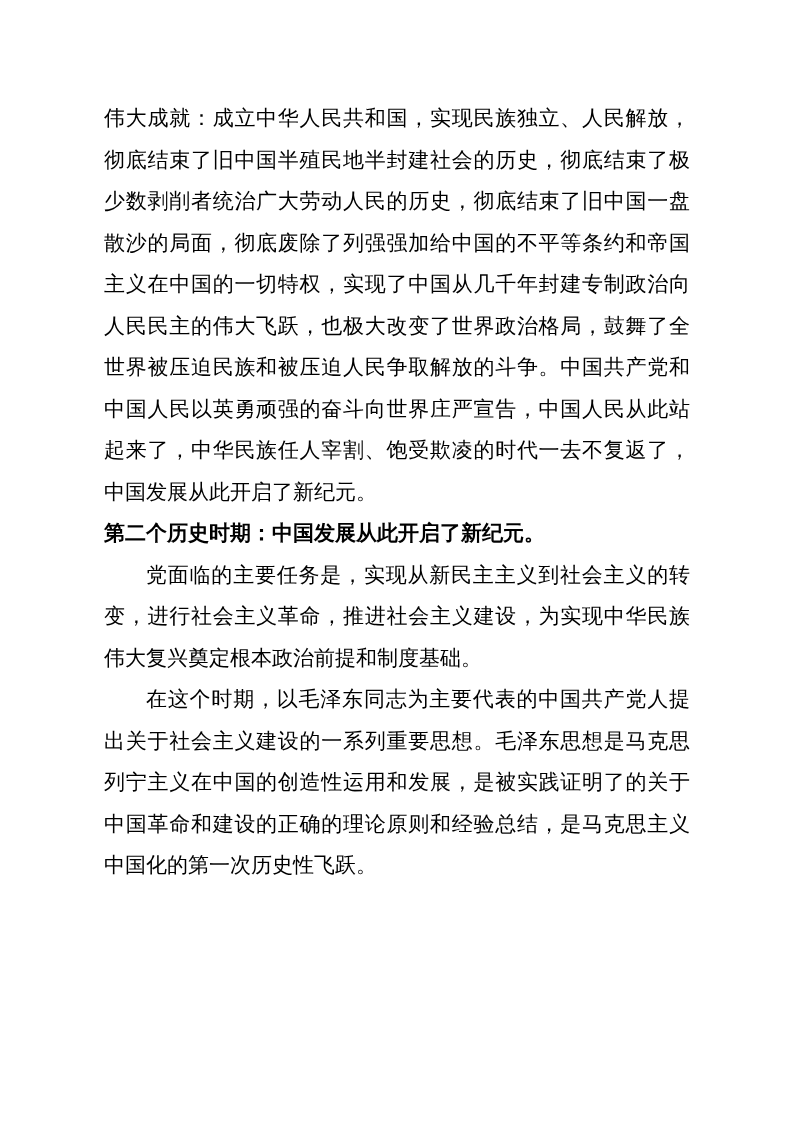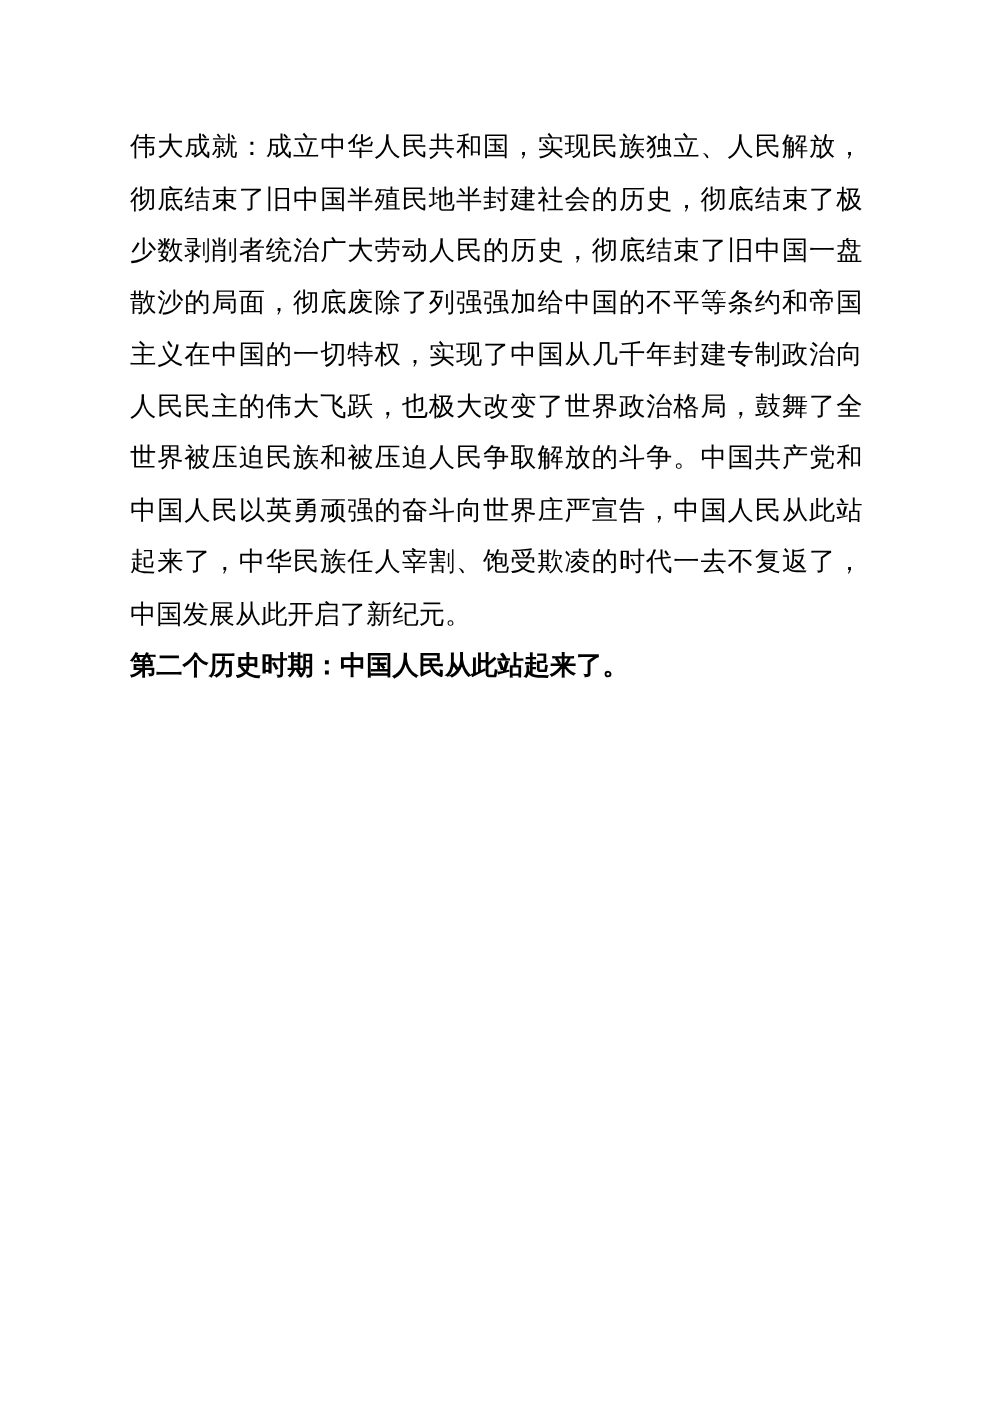--- a/index.html
+++ b/index.html
@@ -39,14 +39,16 @@
     line-height: 41.5px;
     text-align: left;
     text-indent: 0;
   }
 </style>
 </head>
 <body>
 
 <div class="page">
   <p class="para continuation">伟大成就：成立中华人民共和国，实现民族独立、人民解放，彻底结束了旧中国半殖民地半封建社会的历史，彻底结束了极少数剥削者统治广大劳动人民的历史，彻底结束了旧中国一盘散沙的局面，彻底废除了列强强加给中国的不平等条约和帝国主义在中国的一切特权，实现了中国从几千年封建专制政治向人民民主的伟大飞跃，也极大改变了世界政治格局，鼓舞了全世界被压迫民族和被压迫人民争取解放的斗争。中国共产党和中国人民以英勇顽强的奋斗向世界庄严宣告，中国人民从此站起来了，中华民族任人宰割、饱受欺凌的时代一去不复返了，中国发展从此开启了新纪元。</p>
-  <h2 class="section-heading">第二个历史时期：中国人民从此站起来了。</h2>
+  <h2 class="section-heading">第二个历史时期：中国发展从此开启了新纪元。</h2>
+  <p class="para">党面临的主要任务是，实现从新民主主义到社会主义的转变，进行社会主义革命，推进社会主义建设，为实现中华民族伟大复兴奠定根本政治前提和制度基础。</p>
+  <p class="para">在这个时期，以毛泽东同志为主要代表的中国共产党人提出关于社会主义建设的一系列重要思想。毛泽东思想是马克思列宁主义在中国的创造性运用和发展，是被实践证明了的关于中国革命和建设的正确的理论原则和经验总结，是马克思主义中国化的第一次历史性飞跃。</p>
 </div>
 
 </body></html>

